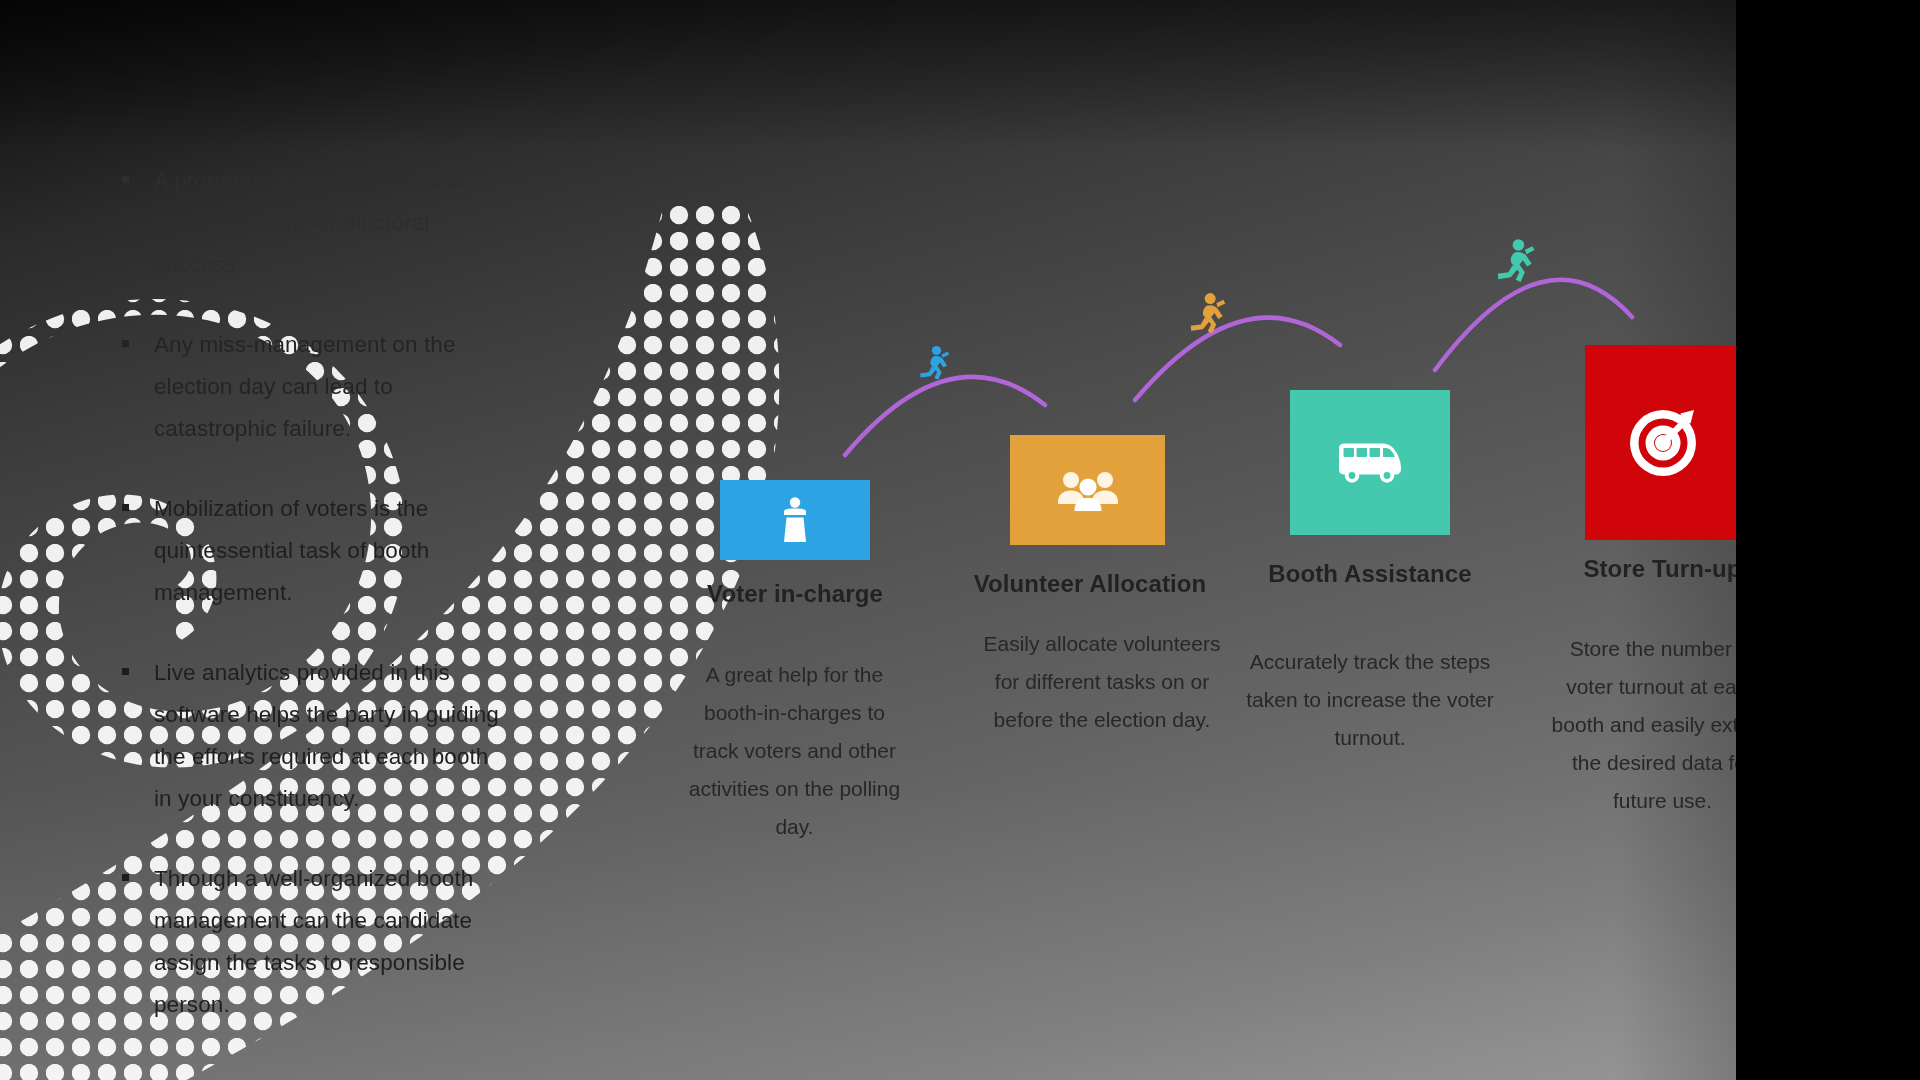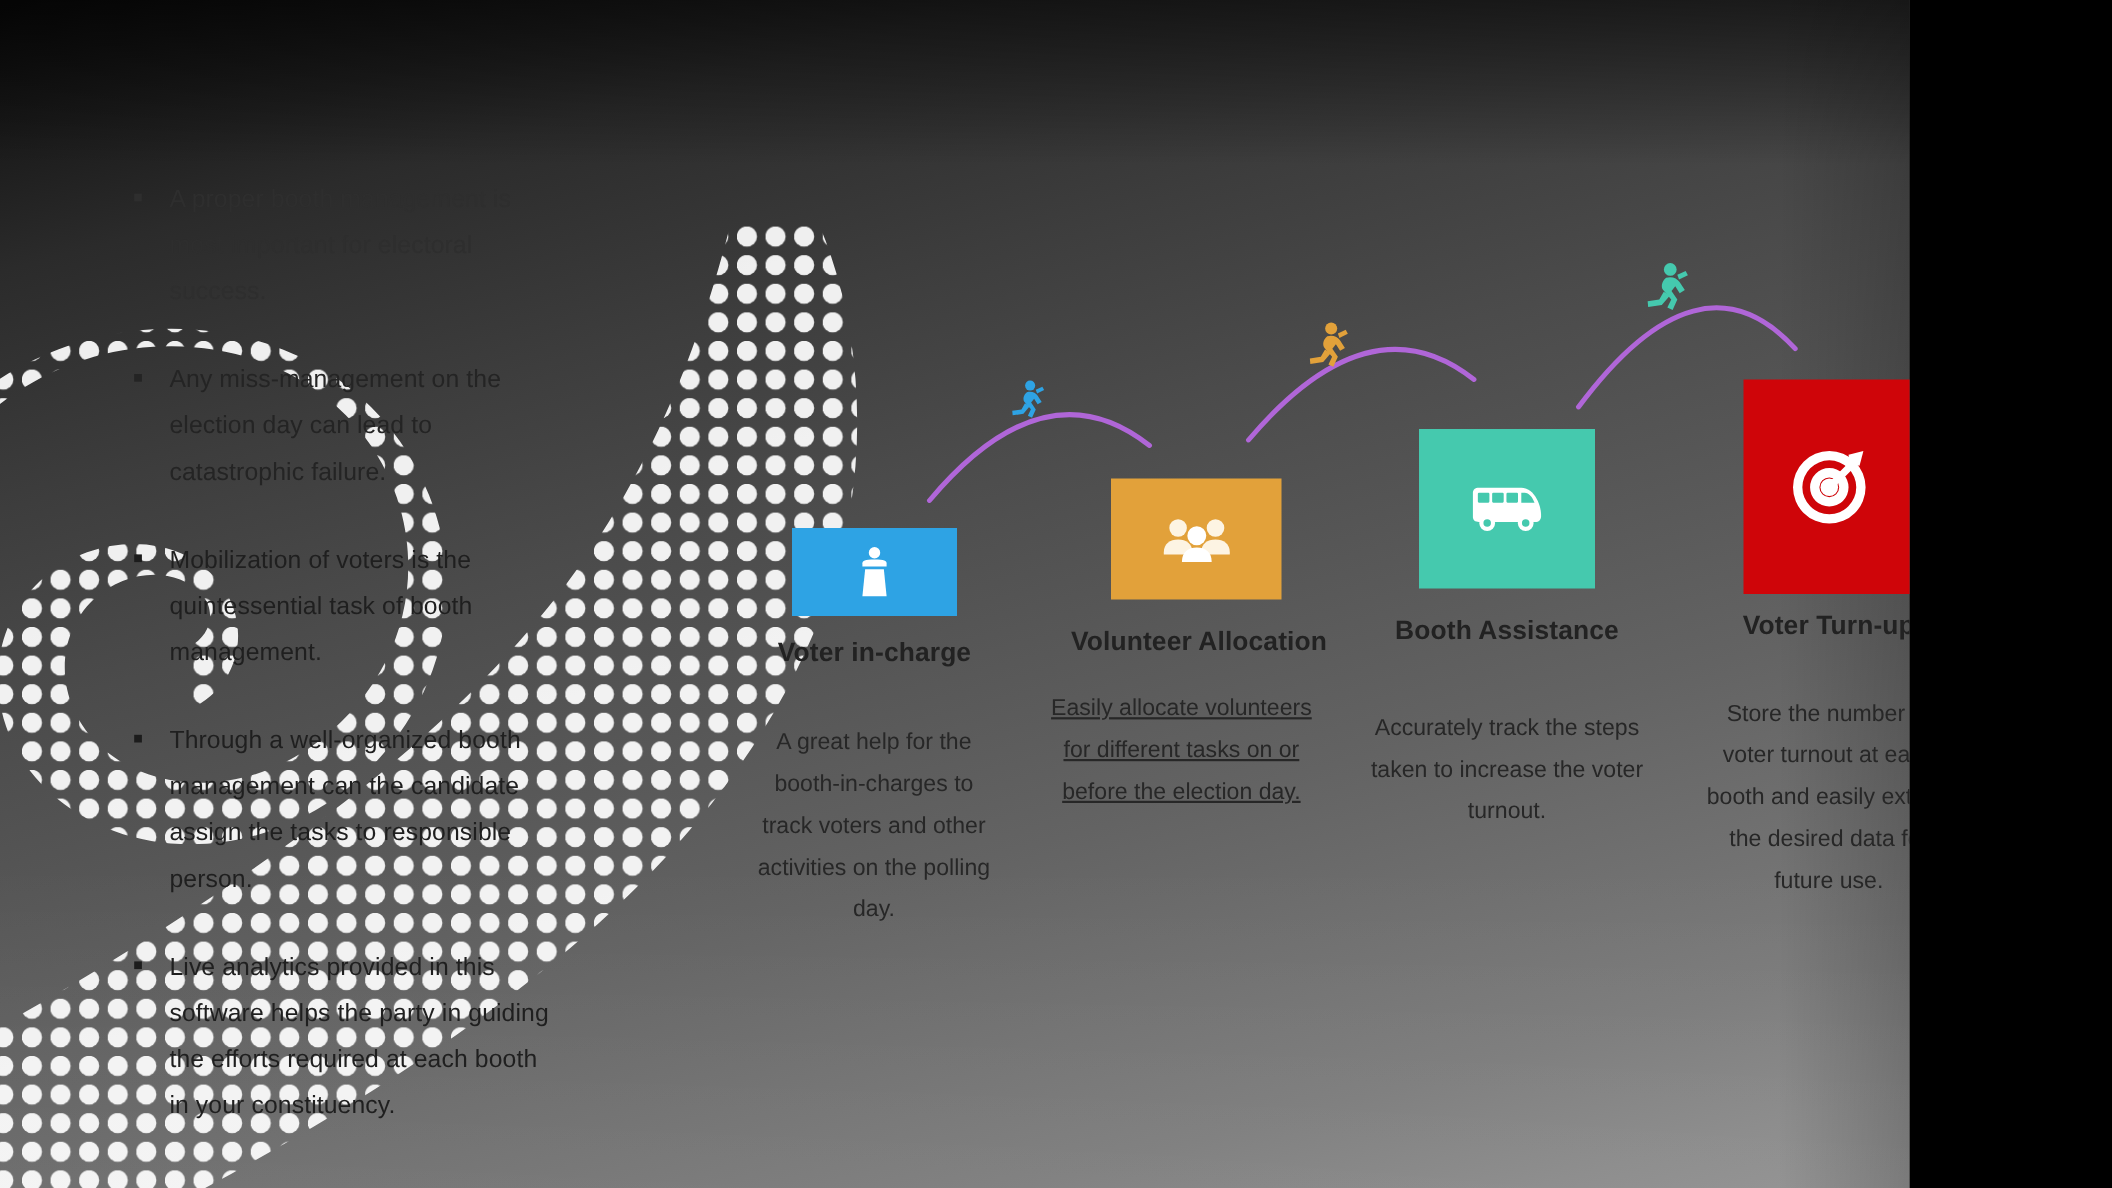--- a/index.html
+++ b/index.html
@@ -111,21 +111,21 @@
 
   
   #card-1 { left:600px; top:340px; width:200px; }
   #card-1 .tile { left:120px; top:140px; width:150px; height:80px; background:#2ea3e4; }
   #card-1 .card-title { left:85px; top:240px; width:220px; }
   #card-1 .card-body  { left:82px; top:316px; width:225px; }
 
   #card-2 { left:800px; top:280px; width:260px; }
   #card-2 .tile { left:210px; top:155px; width:155px; height:110px; background:#e2a13a; }
   #card-2 .card-title { left:160px; top:290px; width:260px; }
-  #card-2 .card-body  { left:144px; top:345px; width:260px;text-decoration:underline; }
+  #card-2 .card-body  { left:172px; top:345px; width:260px; }
 
   #card-3 { left:1060px; top:200px; width:260px; }
   #card-3 .tile { left:230px; top:190px; width:160px; height:145px; background:#45c9ae; }
   #card-3 .card-title { left:180px; top:360px; width:260px; }
   #card-3 .card-body  { left:185px; top:415px; width:250px;margin-top:28px; }
 
   #card-4 { left:1320px; top:140px; width:260px; }
   #card-4 .tile { left:265px; top:205px; width:155px; height:195px; background:#cf0509; }
   #card-4 .card-title { left:215px; top:415px; width:255px; }
   #card-4 .card-body  { left:230px; top:490px; width:225px; }
@@ -204,25 +204,25 @@
     <div class="bullet dim2">
       <span class="sq"></span>
       <span>Any miss-management on the election day can lead to catastrophic failure.</span>
     </div>
     <div class="bullet">
       <span class="sq"></span>
       <span>Mobilization of voters is the quintessential task of booth management.</span>
     </div>
     <div class="bullet">
       <span class="sq"></span>
+      <span>Live analytics provided in this software helps the party in guiding the efforts required at each booth in your constituency.</span>
+    </div>
+    <div class="bullet">
+      <span class="sq"></span>
       <span>Through a well-organized booth management can the candidate assign the tasks to responsible person.</span>
-    </div>
-    <div class="bullet">
-      <span class="sq"></span>
-      <span>Live analytics provided in this software helps the party in guiding the efforts required at each booth in your constituency.</span>
     </div>
   </div>
 
   <svg id="arcs" viewBox="0 0 1920 1080">
     <path d="M 845,455 Q 950,330 1045,405" fill="none" stroke="#b066d8" stroke-width="4.5" stroke-linecap="round"></path>
     <path d="M 1135,400 Q 1245,270 1340,345" fill="none" stroke="#b066d8" stroke-width="4.5" stroke-linecap="round"></path>
     <path d="M 1435,370 Q 1545,222 1632,317" fill="none" stroke="#b066d8" stroke-width="4.5" stroke-linecap="round"></path>
   </svg>
 
   <div class="runner" style="left:916px; top:345px;">
@@ -303,21 +303,21 @@
       <div class="tile">
         <svg width="74" height="74" viewBox="0 0 74 74">
           <path d="M37 4 A33 33 0 1 0 37 70 A33 33 0 1 0 37 4 Z M37 12.5 A24.5 24.5 0 1 1 37 61.5 A24.5 24.5 0 1 1 37 12.5 Z" fill="#ffffff"></path>
           <path d="M37 19.5 A17.5 17.5 0 1 0 37 54.5 A17.5 17.5 0 1 0 37 19.5 Z M37 28 A9 9 0 1 1 37 46 A9 9 0 1 1 37 28 Z" fill="#ffffff"></path>
           <circle cx="37" cy="37" r="8" fill="#ffffff"></circle>
           <path d="M37 37 L61 13" stroke="#ffffff" stroke-width="6.5" stroke-linecap="round" fill="none"></path>
           <path d="M54.5 7.5 L56 16 L64.5 17.5 L68 4 Z" fill="#ffffff"></path>
           <path d="M37 37 L60 14" stroke="#cf0509" stroke-width="1.4" fill="none" opacity="0"></path>
         </svg>
       </div>
-      <div class="card-title">Voter Turn-up</div>
+      <div class="card-title">Store Turn-up</div>
       <div class="card-body">Store the number of voter turnout at each booth and easily extract the desired data for future use.</div>
     </div>
 
   </div>
 
   <div id="logo">
     <svg width="110" height="85" viewBox="0 0 110 85">
       <defs>
         <linearGradient id="gOrange" x1="0" y1="0" x2="1" y2="1">
           <stop offset="0%" stop-color="#f8a41c"></stop>

